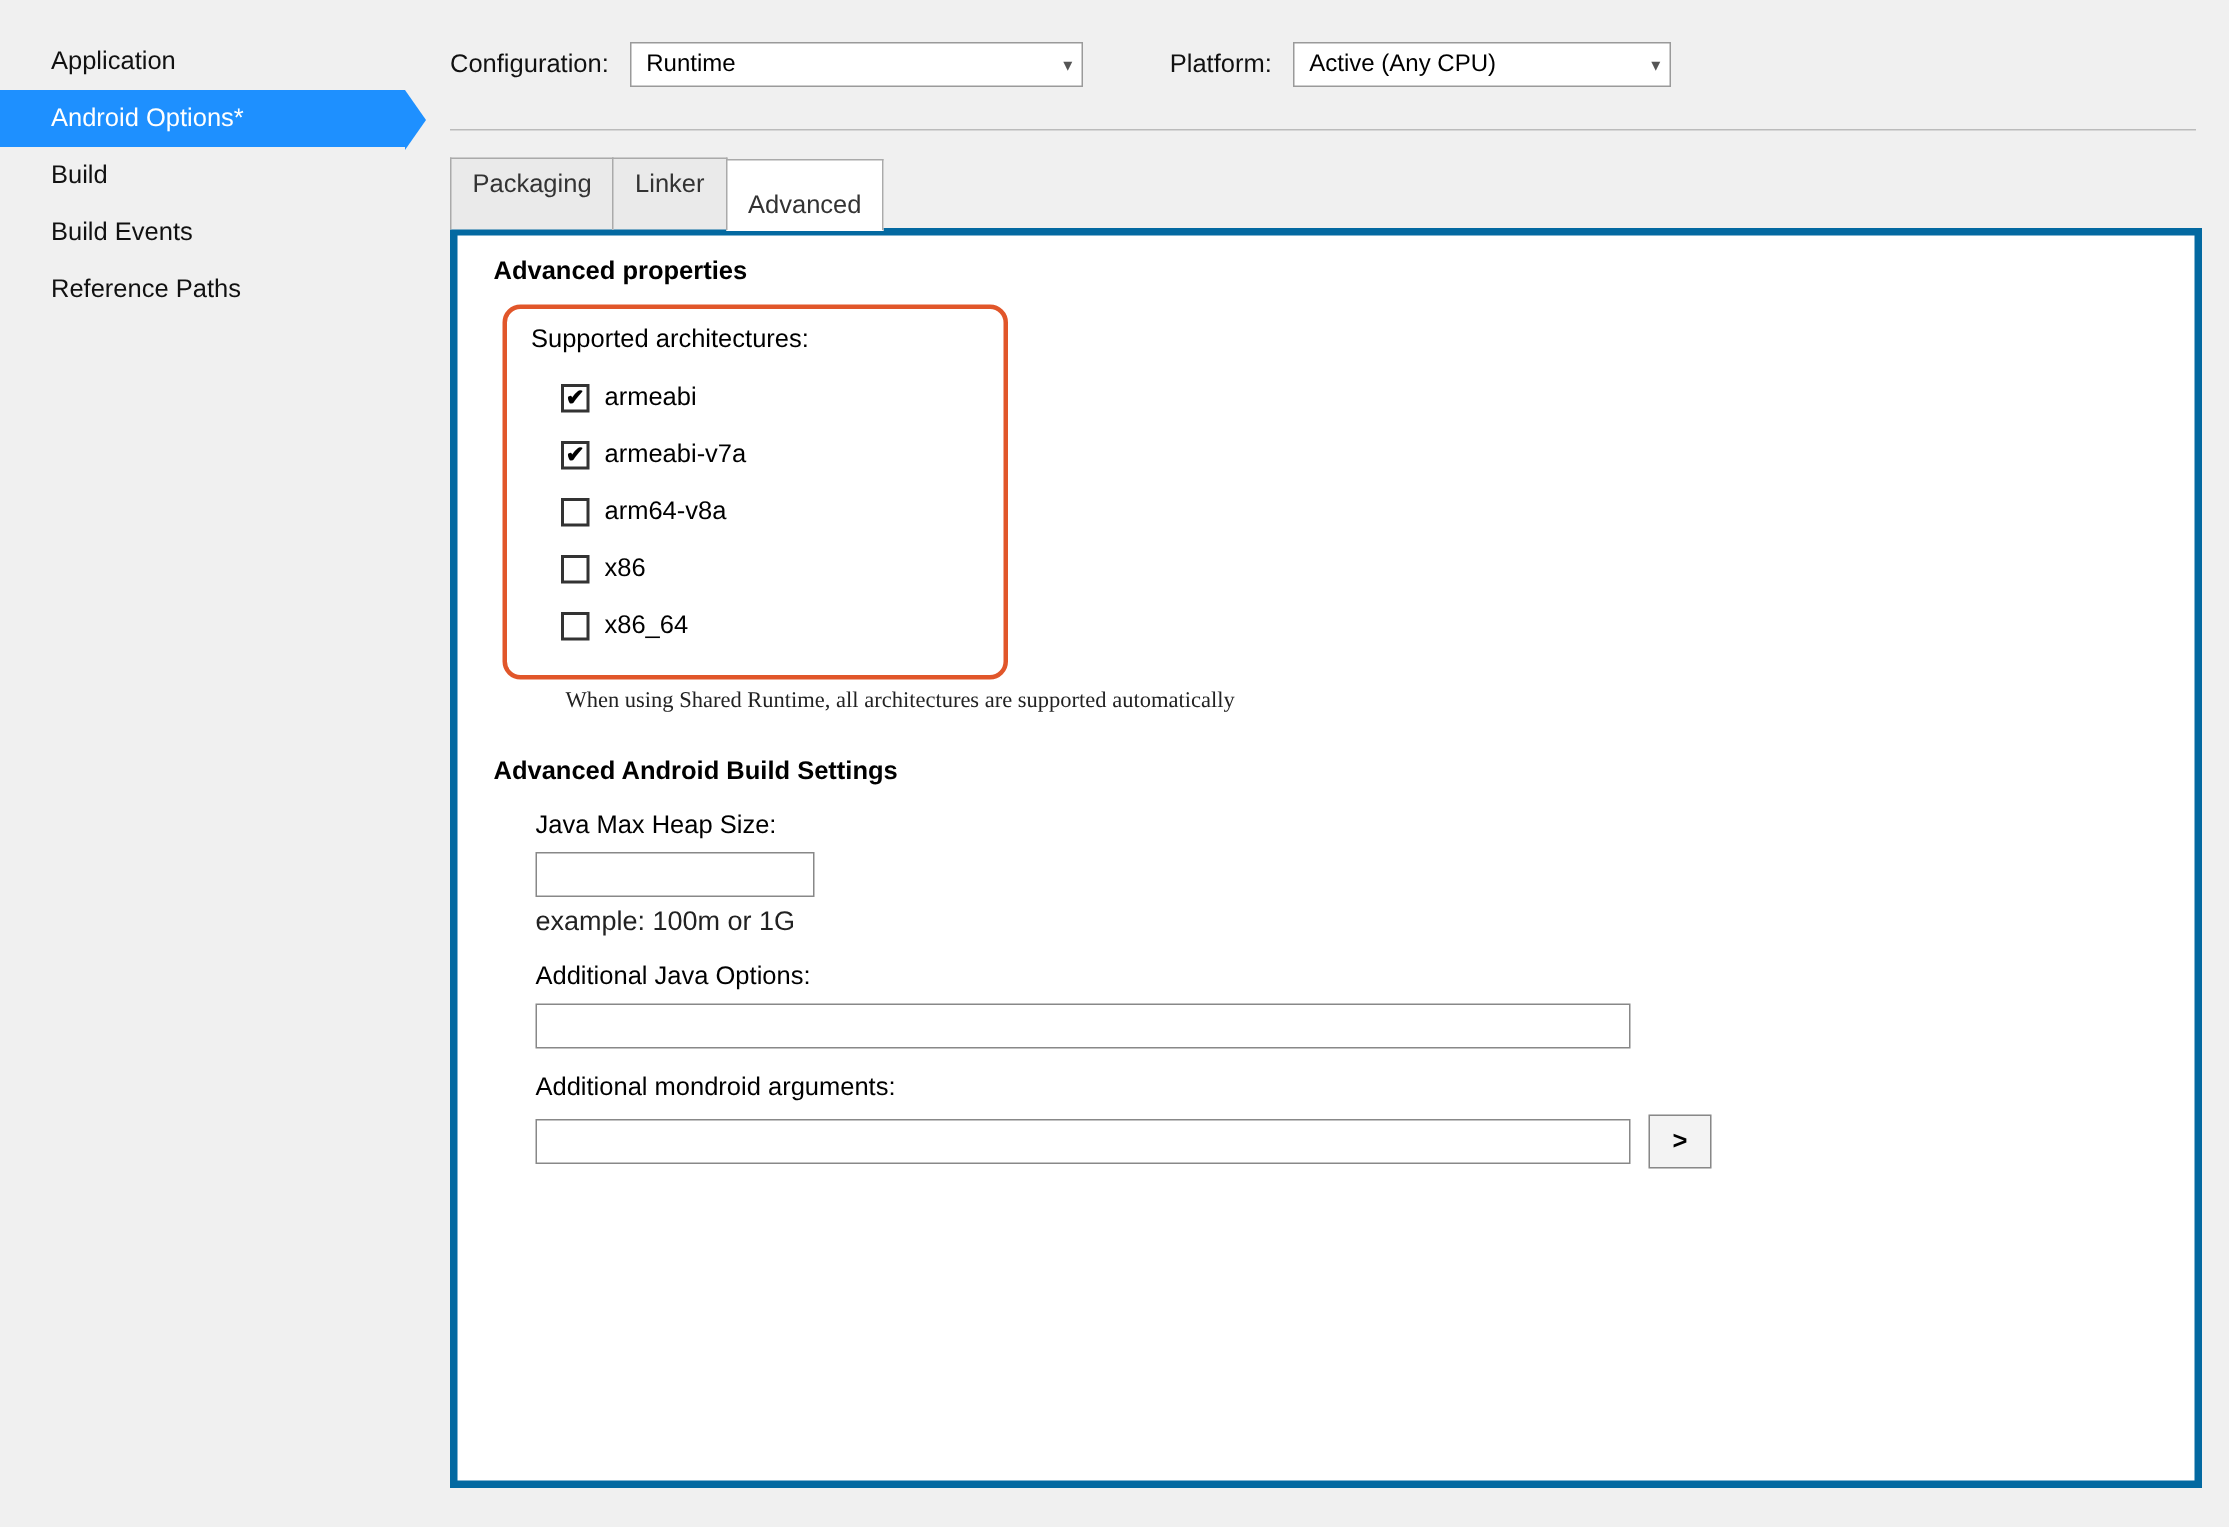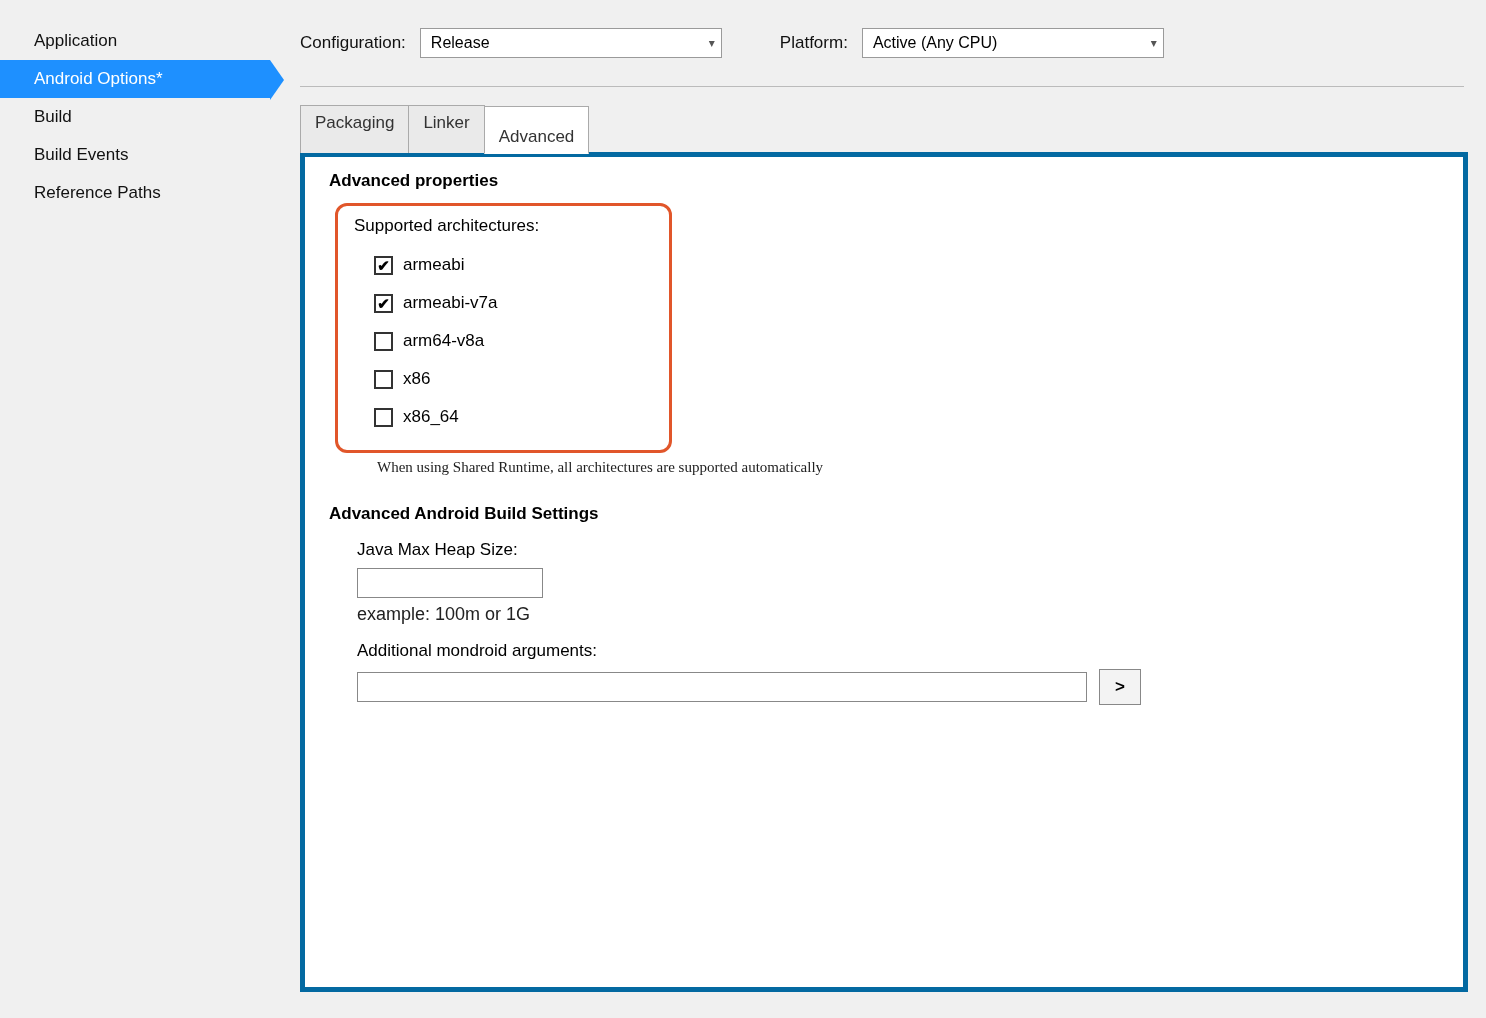--- a/index.html
+++ b/index.html
@@ -65,21 +65,21 @@
       justify-content: space-between;
       padding: 0 6px 0 10px;
       font-size: 16px;
     }
     .select .chevron {
       font-size: 12px;
       color: #555;
       margin-left: 8px;
     }
     .config-select { width: 302px; margin-right: 44px;}
-    .platform-select { width: 302px; }
+    .platform-select { width: 252px; }
     .tabs-wrap {
       margin-top: 18px;
       position: relative;
     }
     .tabs {
       display: flex;
       font-size: 17px;
       position: relative;
       z-index: 2;
     }
@@ -193,21 +193,21 @@
     <div class="sidebar-item selected">Android Options*</div>
     <div class="sidebar-item">Build</div>
     <div class="sidebar-item">Build Events</div>
     <div class="sidebar-item">Reference Paths</div>
   </div>
 
   <div class="main">
     <div class="topbar">
       <label>Configuration:</label>
       <div class="select config-select">
-        <span>Release</span>
+        <span>Runtime</span>
         <span class="chevron">▾</span>
       </div>
       <label>Platform:</label>
       <div class="select platform-select">
         <span>Active (Any CPU)</span>
         <span class="chevron">▾</span>
       </div>
     </div>
 
     <div class="tabs-wrap">
@@ -249,20 +249,24 @@
 
         <div class="build-settings">
           <div class="section-title">Advanced Android Build Settings</div>
 
           <div class="field-block">
             <div class="field-label">Java Max Heap Size:</div>
             <input class="text-input heap-input" value="" style="">
             <div class="example">example: 100m or 1G</div>
           </div>
 
+          <div class="field-block">
+            <div class="field-label">Additional Java Options:</div>
+            <input class="text-input java-opts-input" value="" style="">
+          </div>
 
           <div class="field-block">
             <div class="field-label">Additional mondroid arguments:</div>
             <div class="mondroid-row">
               <input class="text-input mondroid-input" value="" style="">
               <button class="go-btn">&gt;</button>
             </div>
           </div>
         </div>
       </div>

